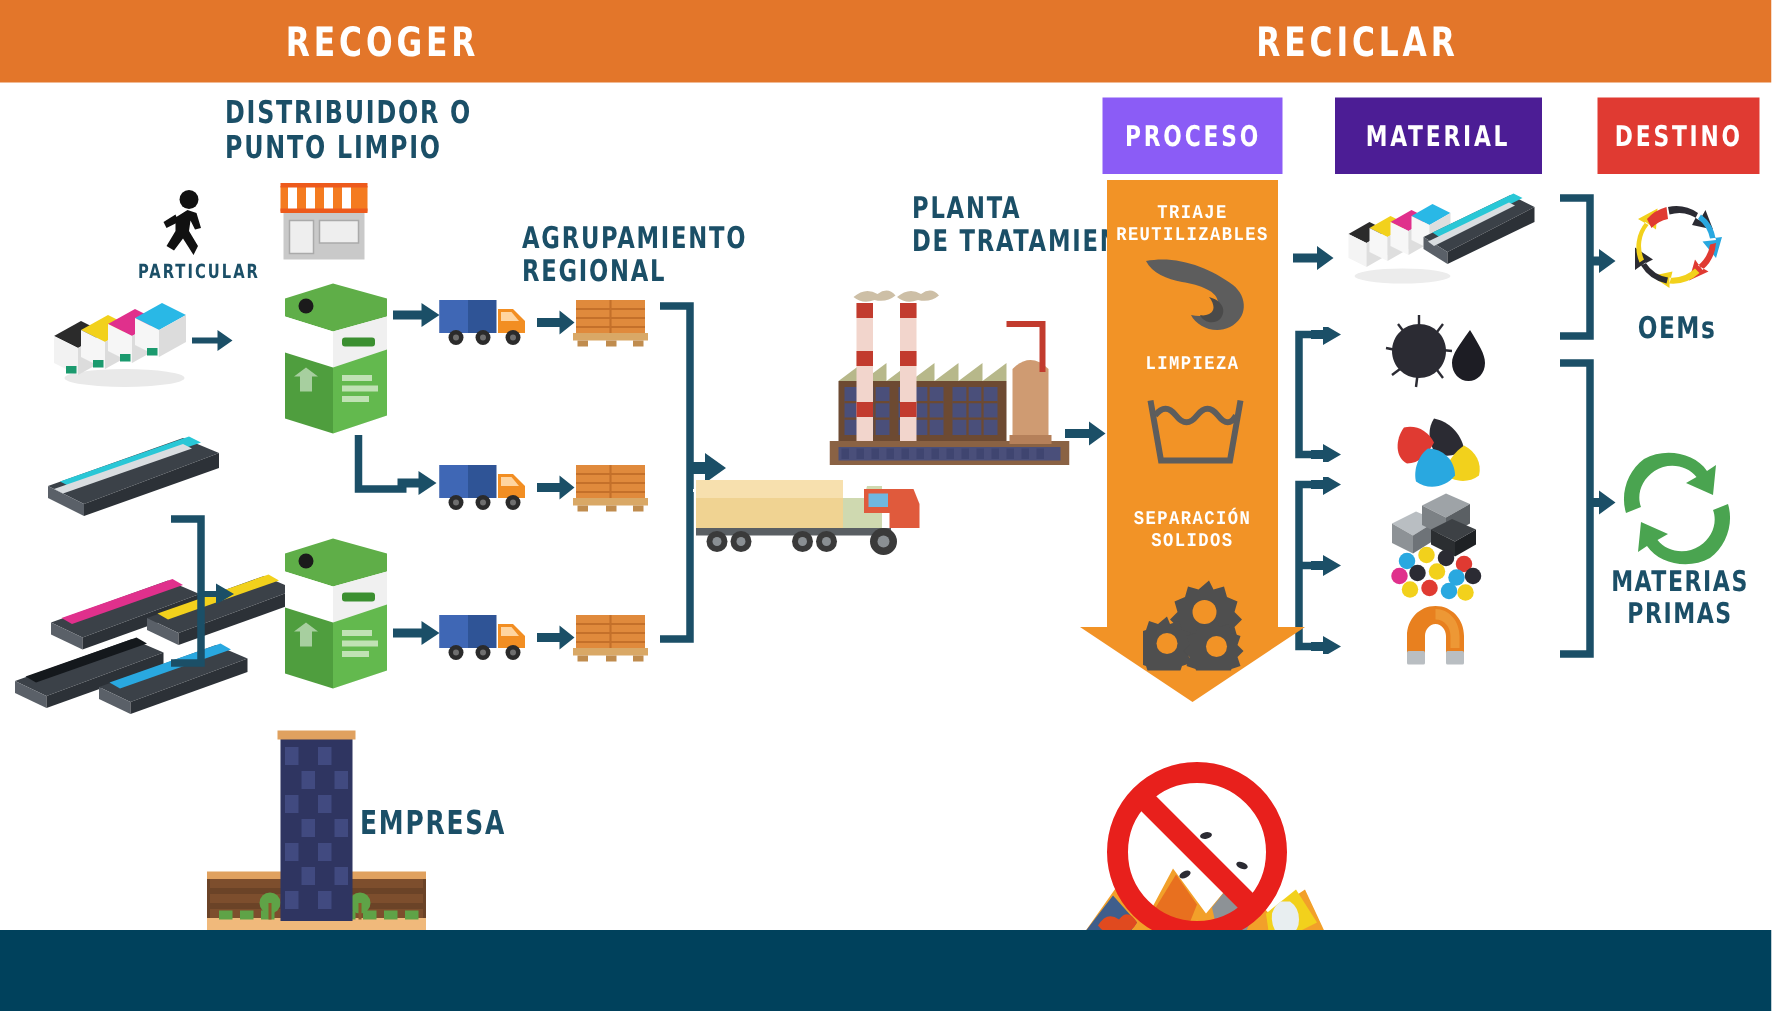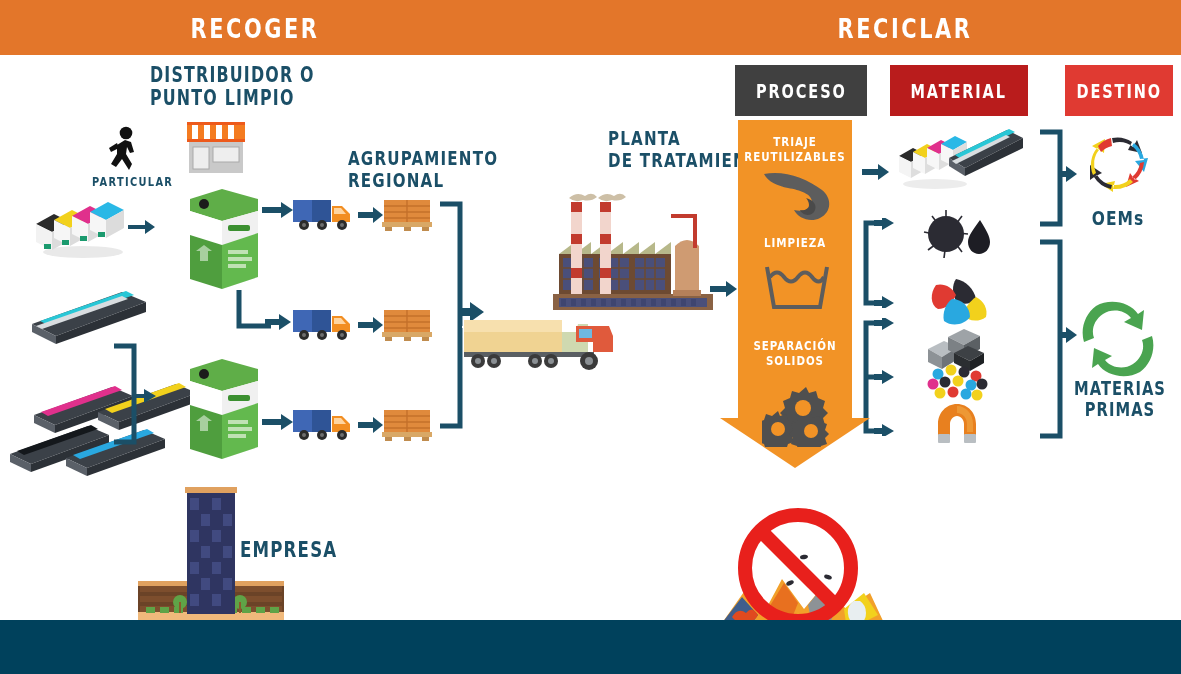--- a/index.html
+++ b/index.html
@@ -66,29 +66,29 @@
     display: flex;
     align-items: center;
     justify-content: center;
     color: #ffffff;
     font-size: 19px;
     font-weight: bold;
     letter-spacing: 2.2px;
     height: 51px;
   }
   .chip span { transform: scaleX(0.85); display:block; }
-  #chip-proceso  { left: 735px; top: 65px; width: 132px; background: #404040; align-items: center; }
-  #chip-material { left: 890px; top: 65px; width: 138px; background: #b91c1c; }
+  #chip-proceso  { left: 735px; top: 65px; width: 120px; background: #8b5cf6; align-items: center; }
+  #chip-material { left: 890px; top: 65px; width: 138px; background: #4c1d95; }
   #chip-destino  { left: 1065px; top: 65px; width: 108px; background: #e03a32; }
 
   
   #process-arrow {
     position: absolute;
     left: 720px; top: 123px;
-    width: 150px; height: 345px;
+    width: 150px; height: 345px; font-family: Liberation Mono, monospace;
   }
   .proc-step {
     position: absolute;
     width: 150px;
     text-align: center;
     color: #ffffff;
     font-weight: bold;
     font-size: 13px;
     letter-spacing: 1.1px;
     line-height: 1.12;

